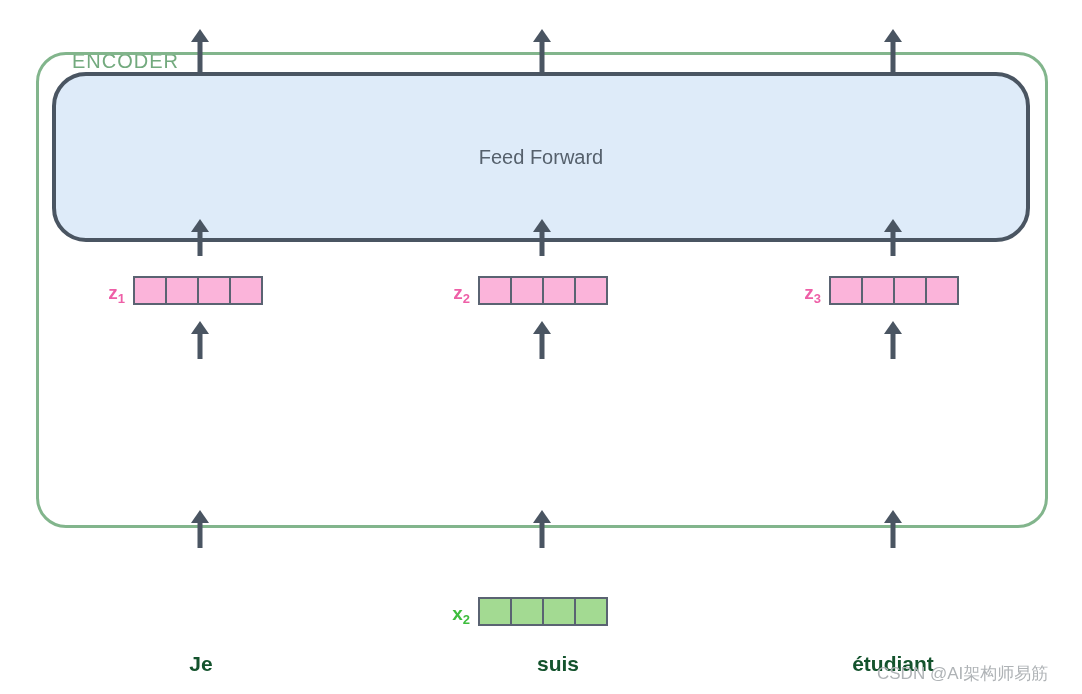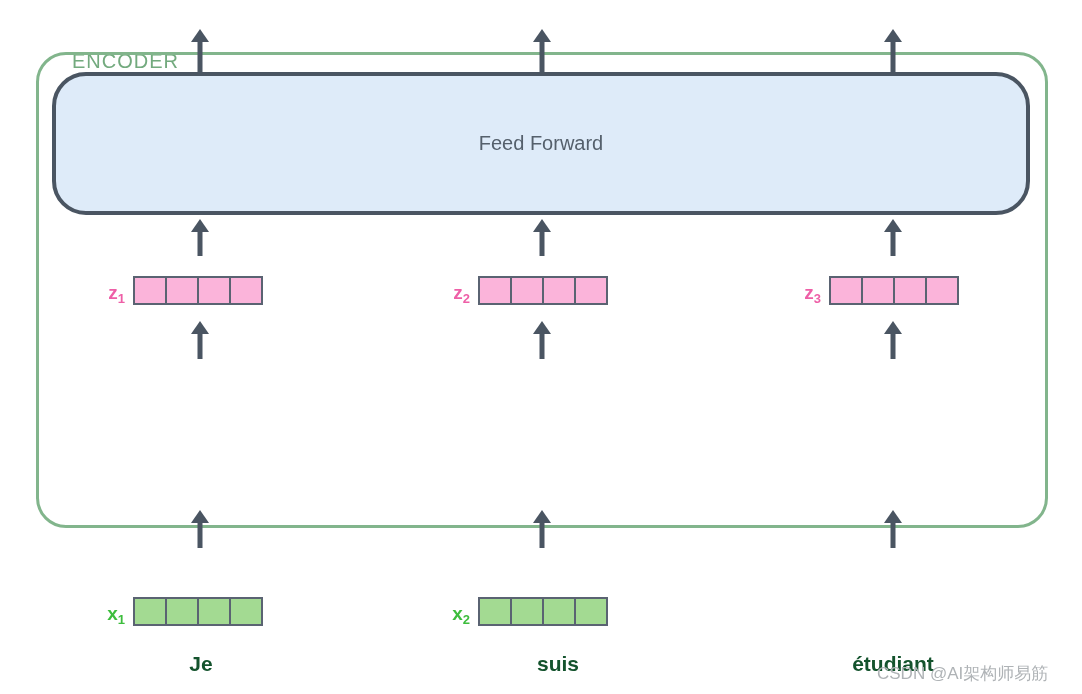--- a/index.html
+++ b/index.html
@@ -48,21 +48,21 @@
     border-radius: 34px;
     box-sizing: border-box;
     display: flex;
     align-items: center;
     justify-content: center;
     font-size: 20px;
     color: #55606C;
   }
   .ff-box {
     top: 72px;
-    height: 143px;
+    height: 170px;
     background: #DEEBF9;
   }
   .sa-box {
     top: 360px;
     height: 148px;
     background: #FDEEDC;
   }
 
   
   .arrow {
@@ -249,29 +249,20 @@
   <div class="vector z-row vcol3">
     <span class="vec-label z-label"><span>z</span><sub>3</sub></span>
     <div class="vec-cells z-cells">
         <div class="cell"></div>
         <div class="cell"></div>
         <div class="cell"></div>
         <div class="cell"></div>
       </div>
   </div>
 
-  <div class="vector x-row vcol1">
-    <span class="vec-label x-label"><span>x</span><sub>1</sub></span>
-    <div class="vec-cells x-cells">
-        <div class="cell"></div>
-        <div class="cell"></div>
-        <div class="cell"></div>
-        <div class="cell"></div>
-      </div>
-  </div>
   <div class="vector x-row vcol2">
     <span class="vec-label x-label"><span>x</span><sub>2</sub></span>
     <div class="vec-cells x-cells">
         <div class="cell"></div>
         <div class="cell"></div>
         <div class="cell"></div>
         <div class="cell"></div>
       </div>
   </div>
 

